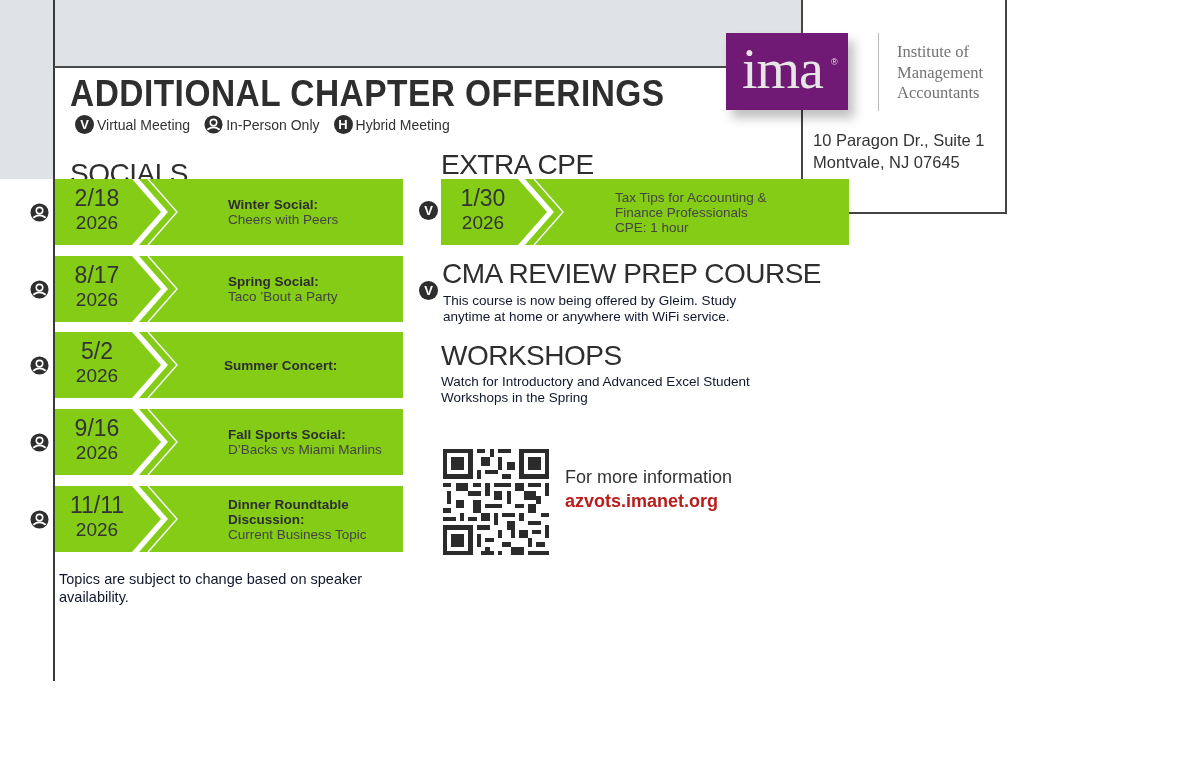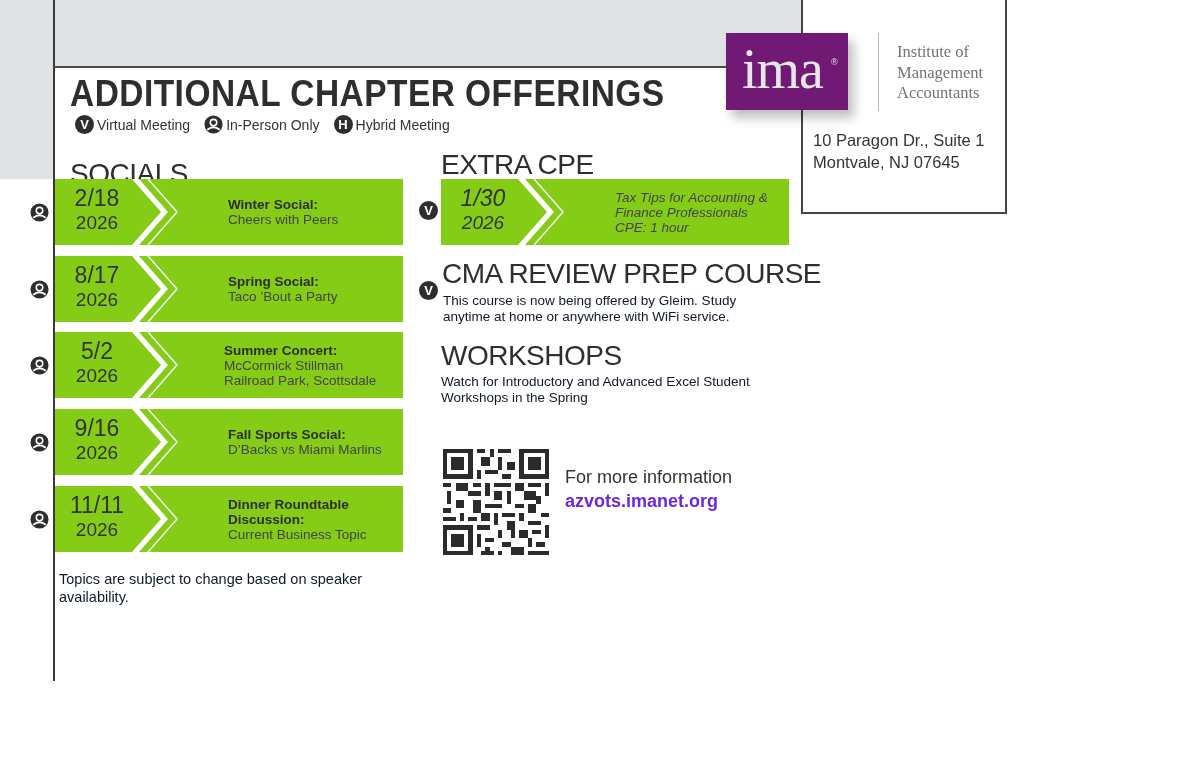--- a/index.html
+++ b/index.html
@@ -38,21 +38,21 @@
     .logo-text { position: absolute; left: 16px; top: 4px; font-family: "Liberation Serif", serif; font-size: 56px; color: #e6e6e6; letter-spacing: -1px; }
     .logo-reg { position: absolute; left: 105px; top: 24px; font-size: 9px; color: #e6e6e6; }
     .logo-divider { position: absolute; left: 878px; top: 33px; width: 1px; height: 78px; background: #bbbbbb; }
     .org-name { position: absolute; left: 897px; top: 42px; font-family: "Liberation Serif", serif; font-size: 16.5px; line-height: 20.5px; color: #737373; }
 
     .addr-box { position: absolute; left: 801px; top: -2px; width: 206px; height: 216px; border: 2px solid #444; border-top: none; }
     .address { position: absolute; left: 813px; top: 129px; font-size: 16.5px; line-height: 22px; color: #333; }
 
     .qr { position: absolute; left: 443px; top: 449px; width: 106px; height: 106px; }
     .cta { position: absolute; left: 565px; top: 465px; font-size: 18px; line-height: 24px; color: #333; }
-    .cta .url { font-weight: bold; color: #6d28d9; }
+    .cta .url { font-weight: bold; color: #b91c1c; }
   </style>
 </head>
 <body>
 
 <div class="bg-left"></div>
 <div class="bg-top"></div>
 <div class="vline"></div>
 <div class="hline"></div>
 
 <h1 class="main-title">ADDITIONAL CHAPTER OFFERINGS</h1>
@@ -141,21 +141,20 @@
   <svg class="chev" width="140" height="66" viewBox="0 0 140 66">
     <polygon points="77,0 84,0 113,33 84,66 77,66 106,33" fill="#ffffff"></polygon>
     <polyline points="93,0 122,33 93,66" stroke="#f4f5f6" stroke-width="1.5" fill="none"></polyline>
   </svg>
   <div class="date">
     <span class="md">5/2</span>
     <span class="yr">2026</span>
   </div>
   <div class="desc" style="left:132px;">
     <b>Summer Concert:</b>
-    <span>McCormick Stillman Railroad Park, Scottsdale</span>
   </div>
 </div>
 <svg class="side-icon" style="left:30px;top:356px;" width="19" height="19" viewBox="0 0 20 20">
   <circle cx="10" cy="10" r="9.5" fill="#2e2e2e"></circle>
     <circle cx="10" cy="8" r="4.2" fill="#fff"></circle>
     <circle cx="10" cy="8" r="2.6" fill="#2e2e2e"></circle>
     <path d="M3.5 15.5 Q10 10.5 16.5 15.5" stroke="#fff" stroke-width="2" fill="none"></path>
 </svg>
 
 <div class="event" style="left:55px;top:409px;width:348px;">
@@ -197,21 +196,21 @@
   <circle cx="10" cy="10" r="9.5" fill="#2e2e2e"></circle>
     <circle cx="10" cy="8" r="4.2" fill="#fff"></circle>
     <circle cx="10" cy="8" r="2.6" fill="#2e2e2e"></circle>
     <path d="M3.5 15.5 Q10 10.5 16.5 15.5" stroke="#fff" stroke-width="2" fill="none"></path>
 </svg>
 
 <div class="para" style="left:59px;top:570px;width:345px;font-size:14.5px;line-height:18px;">Topics are subject to change based on speaker availability.</div>
 
 <div class="section-title" style="left:441px;top:149px;">EXTRA CPE</div>
 
-<div class="event" style="left:441px;top:179px;width:348px;font-style:italic;">
+<div class="event" style="left:441px;top:179px;width:408px;">
   <svg class="chev" width="140" height="66" viewBox="0 0 140 66">
     <polygon points="77,0 84,0 113,33 84,66 77,66 106,33" fill="#ffffff"></polygon>
     <polyline points="93,0 122,33 93,66" stroke="#f4f5f6" stroke-width="1.5" fill="none"></polyline>
   </svg>
   <div class="date">
     <span class="md">1/30</span>
     <span class="yr">2026</span>
   </div>
   <div class="desc" style="left:137px;">
     <span style="display:block">Tax Tips for Accounting &amp;</span>

